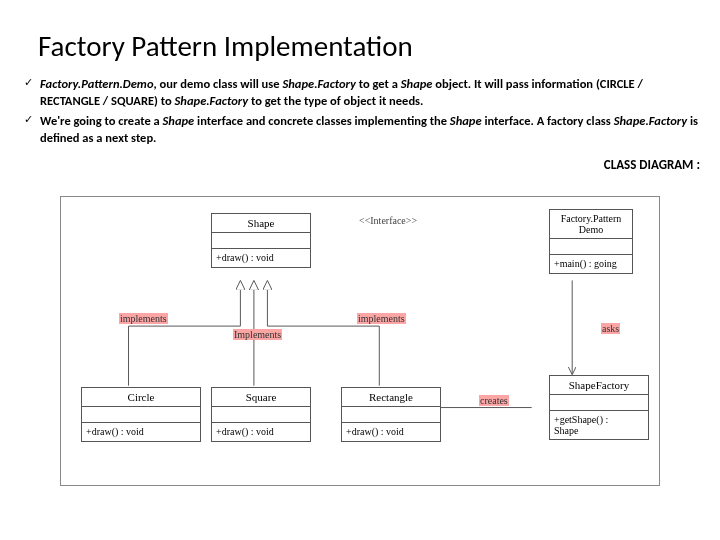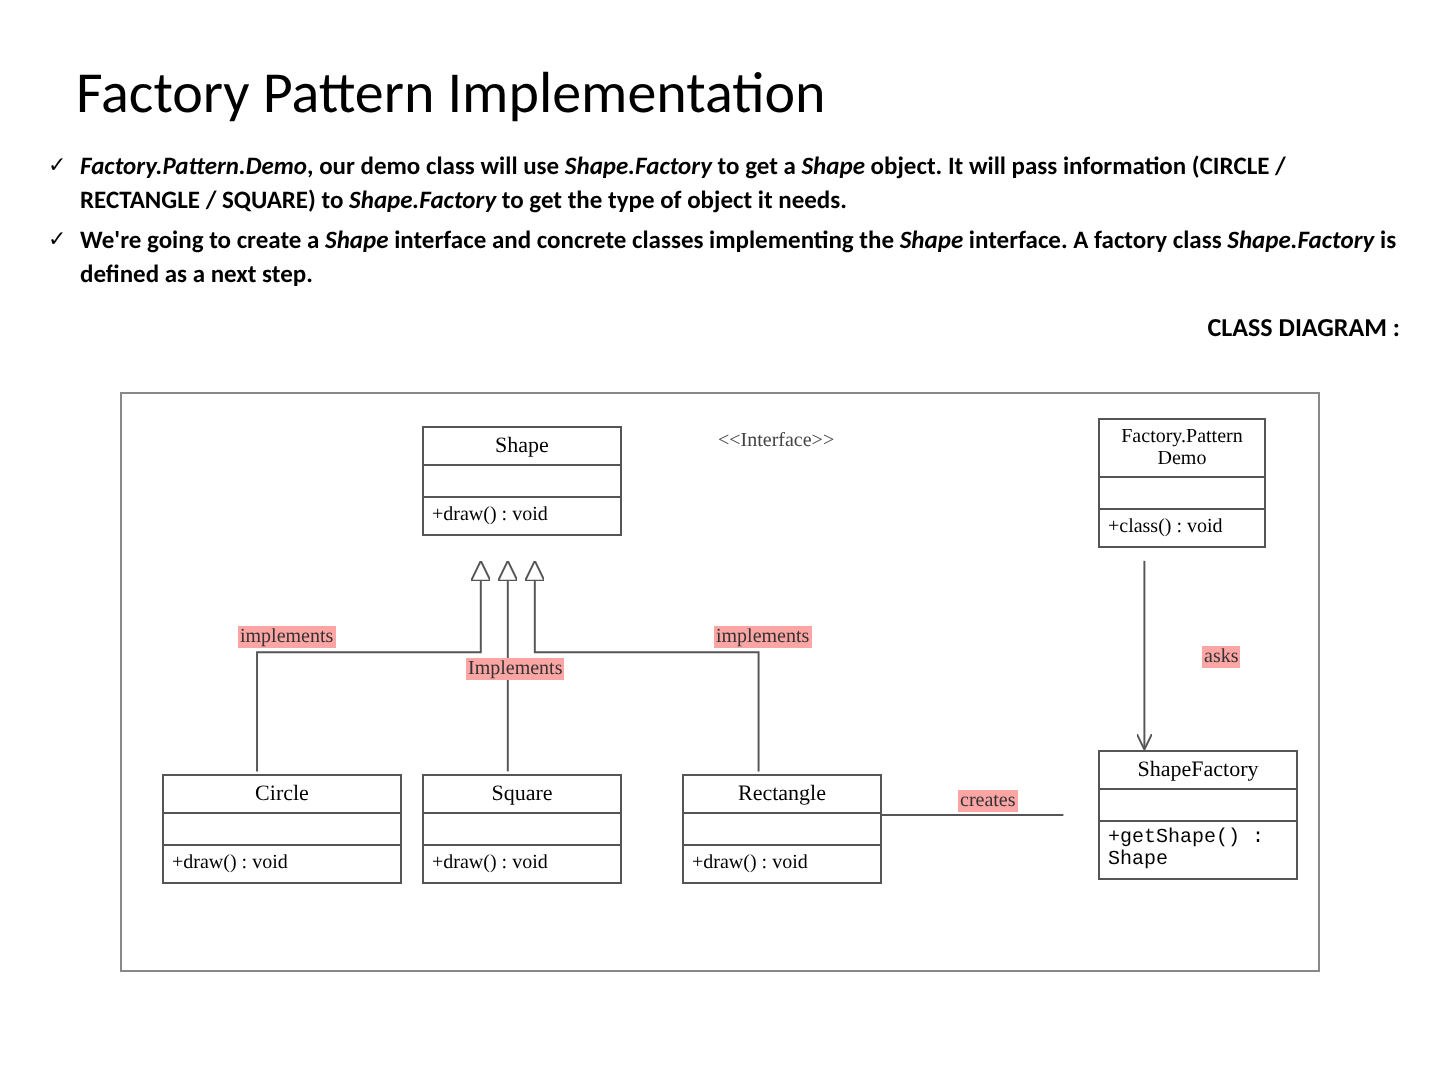--- a/index.html
+++ b/index.html
@@ -127,21 +127,21 @@
     <div class="name">Shape</div>
     <div class="attrs"></div>
     <div class="ops">+draw() : void</div>
   </div>
   <div class="stereotype" style="left:258px; top:18px;margin-left:40px;">&lt;&lt;Interface&gt;&gt;</div>
 
   <div class="uml small" style="left:488px; top:12px; width:84px;">
     <div class="name" style="white-space:pre-line;">Factory.Pattern
 Demo</div>
     <div class="attrs"></div>
-    <div class="ops">+class() : void</div>
+    <div class="ops">+main() : going</div>
   </div>
 
   <div class="uml" style="left:20px; top:190px; width:120px;">
     <div class="name">Circle</div>
     <div class="attrs"></div>
     <div class="ops">+draw() : void</div>
   </div>
 
   <div class="uml" style="left:150px; top:190px; width:100px;">
     <div class="name">Square</div>
@@ -151,21 +151,21 @@
 
   <div class="uml" style="left:280px; top:190px; width:100px;">
     <div class="name">Rectangle</div>
     <div class="attrs"></div>
     <div class="ops">+draw() : void</div>
   </div>
 
   <div class="uml" style="left:488px; top:178px; width:100px;">
     <div class="name">ShapeFactory</div>
     <div class="attrs"></div>
-    <div class="ops" style="white-space:pre-line;font-family:Liberation Mono, monospace;">+getShape() :
+    <div class="ops" style="white-space:pre-line;">+getShape() :
 Shape</div>
   </div>
 
   <div class="edge-label" style="left:58px; top:116px;">implements</div>
   <div class="edge-label" style="left:172px; top:132px;">Implements</div>
   <div class="edge-label" style="left:296px; top:116px;">implements</div>
   <div class="edge-label" style="left:540px; top:126px;">asks</div>
   <div class="edge-label" style="left:418px; top:198px;">creates</div>
 
 </div>

